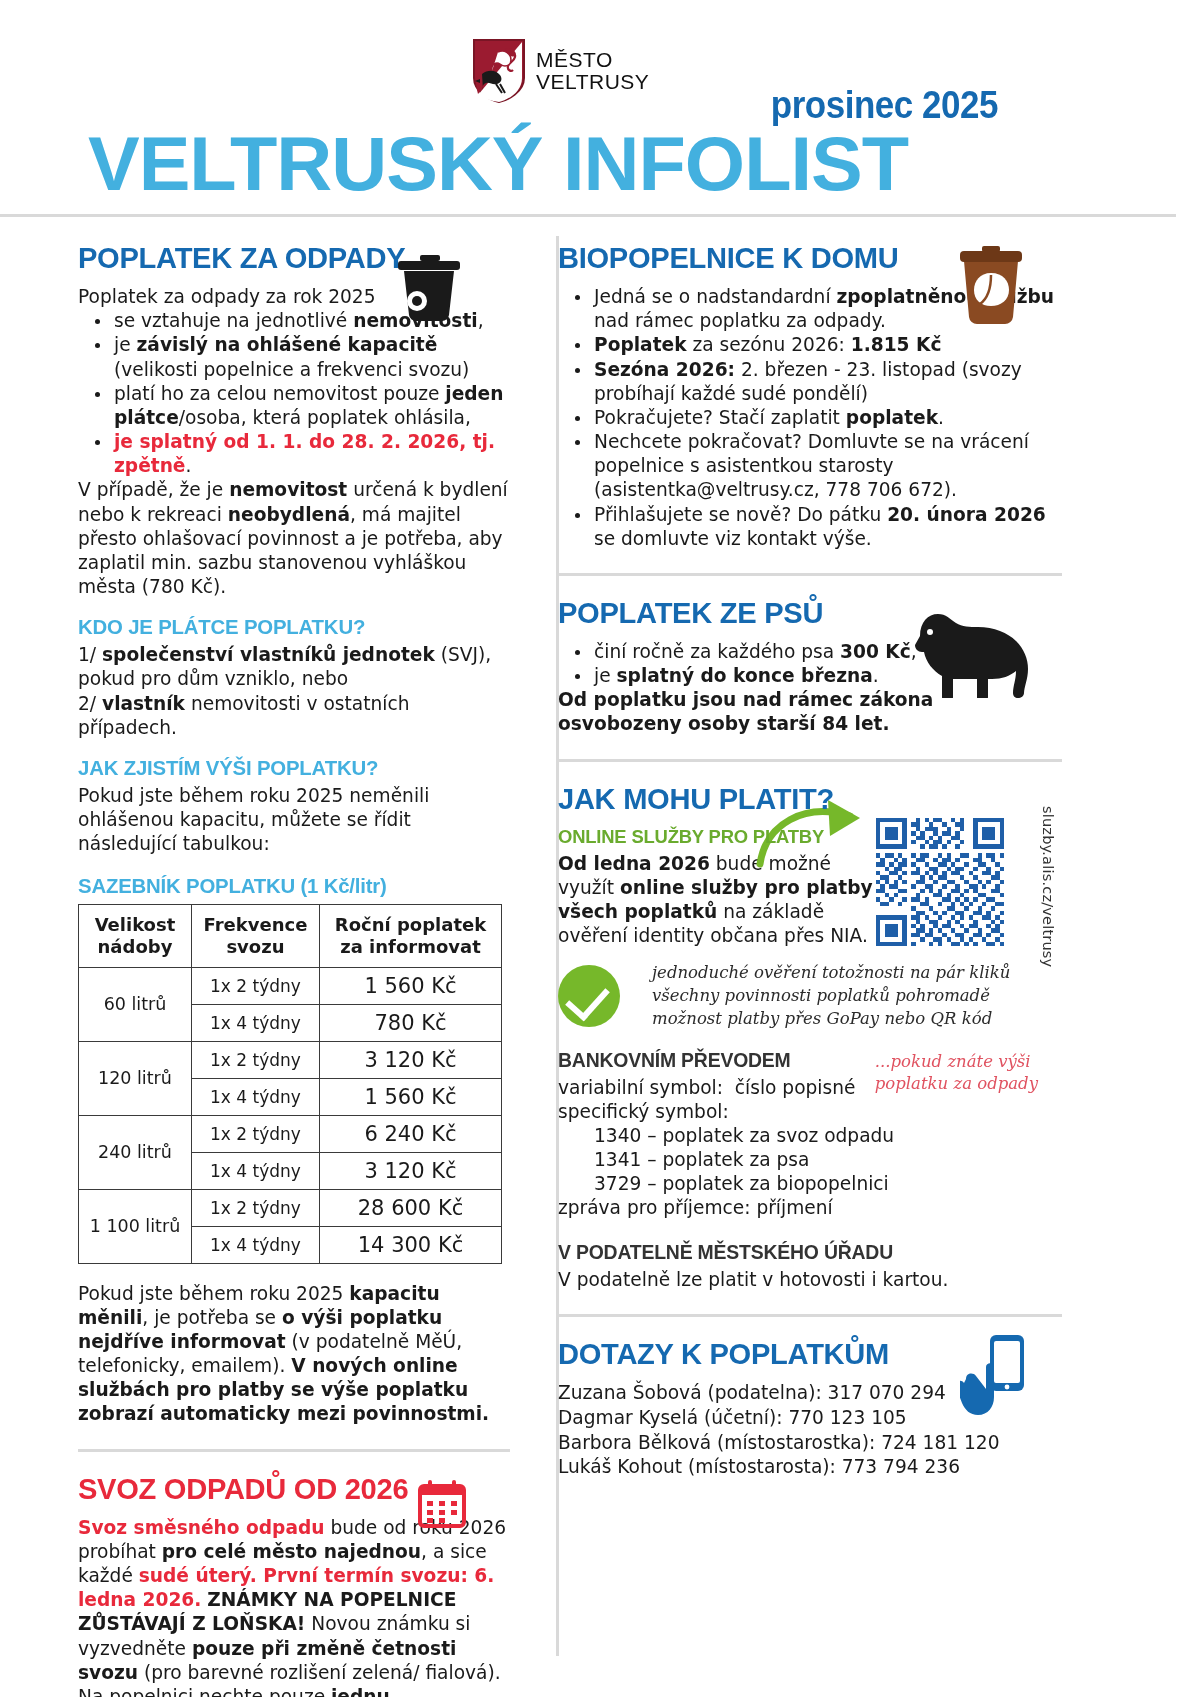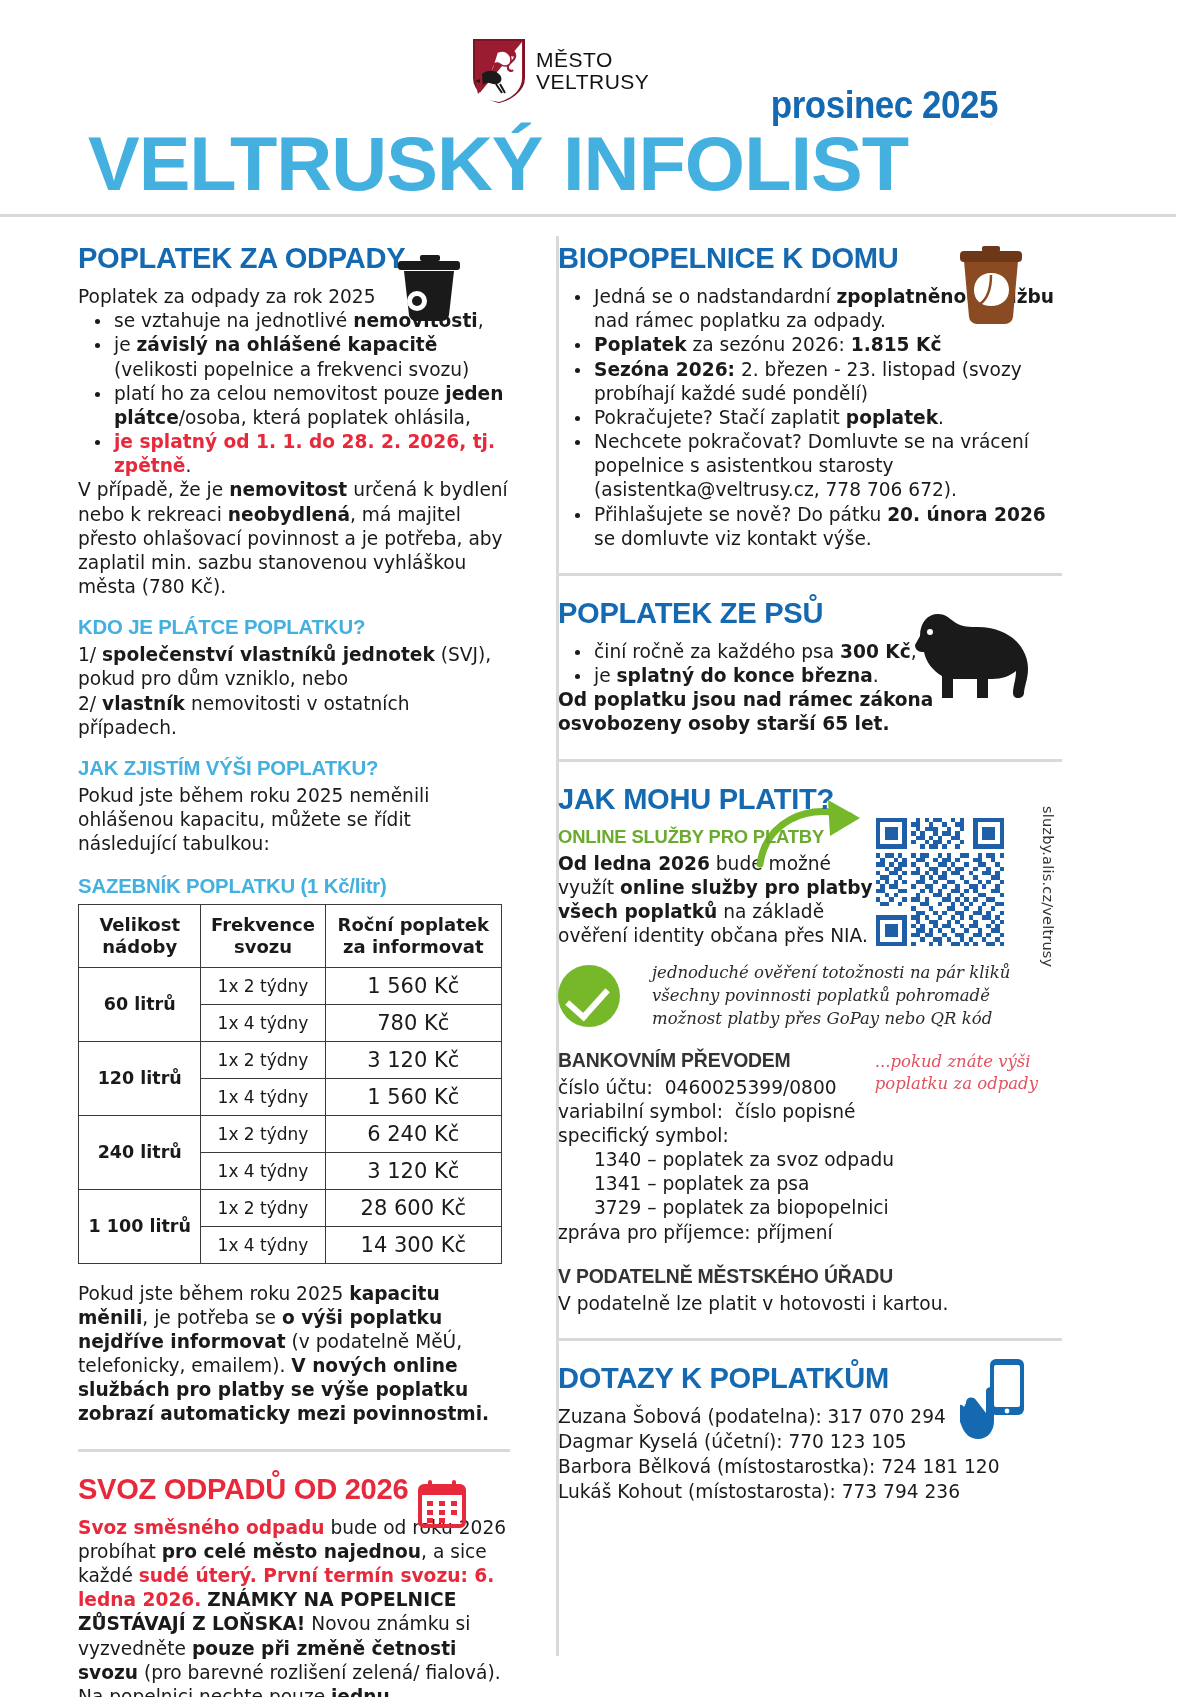--- a/index.html
+++ b/index.html
@@ -73,21 +73,21 @@
   ul { margin: 0 0 0 20px; padding-left: 14px; }
   li { margin: 0; padding-left: 2px; }
   li::marker { font-size: 16px; }
 
   .hr { height: 3px; background: #d9d9d9; margin: 22px 0 20px 0; }
 
   
   table.rates { border-collapse: collapse; width: 424px; margin-top: 6px; font-size: 17px; }
   table.rates td, table.rates th { border: 1.5px solid #3a3a3a; text-align: center; padding: 6px 4px; }
   table.rates th { font-weight: bold; font-size: 18px; line-height: 1.2; padding: 9px 4px; }
-  table.rates td.size { font-size: 17.5px; font-weight: bold; }
+  table.rates td.size { font-size: 17.5px; }
   table.rates td.freq { font-size: 17px; }
   table.rates td.amt  { font-size: 21px; }
 
   
   .icon-bin   { position: absolute; right: 42px; top: 8px; }
   .icon-biobin{ position: absolute; right: 36px; top: 4px; }
   .icon-dog   { position: absolute; right: 30px; top: 10px; }
   .icon-cal   { position: absolute; right: 42px; top: 6px; }
   .icon-phone { position: absolute; right: 28px; top: -4px; }
   .sec-wrap   { position: relative; }
@@ -299,21 +299,21 @@
       <div class="sec-wrap">
         <svg class="icon-dog" width="130" height="92" viewBox="0 0 130 92">
           <path d="M18 30 c0 -14 8 -22 18 -22 c8 0 12 5 18 9 c6 4 14 4 22 4 c16 0 30 6 38 14 c8 8 12 18 12 28 c0 10 -4 18 -4 24 c0 3 -3 5 -6 5 c-3 0 -5 -2 -5 -5 c0 -7 3 -13 3 -22 c-6 5 -14 8 -24 8 l-4 0 l0 18 c0 3 -3 5 -6 5 c-3 0 -5 -2 -5 -5 l0 -18 l-24 0 l0 18 c0 3 -2 5 -5 5 c-3 0 -6 -2 -6 -5 l0 -21 c-9 -5 -16 -14 -18 -24 l-2 0 c-4 0 -7 -3 -7 -7 z" fill="#1a1a1a"></path>
           <circle cx="28" cy="26" r="3" fill="#fff"></circle>
         </svg>
         <h2 class="sec">POPLATEK ZE PSŮ</h2>
         <ul>
           <li>činí ročně za každého psa <b>300 Kč</b>,</li>
           <li>je <b>splatný do konce března</b>.</li>
         </ul>
-        <p><b>Od poplatku jsou nad rámec zákona osvobozeny osoby starší 65 let.</b></p>
+        <p><b>Od poplatku jsou nad rámec zákona osvobozeny osoby starší 84 let.</b></p>
       </div>
 
       <div class="hr"></div>
 
       <div class="pay-row">
         <svg class="arrow-green" width="116" height="74" viewBox="0 0 116 74">
           <path d="M4 68 C10 28 48 6 94 20" stroke="#76b82a" stroke-width="7" fill="none" stroke-linecap="round"></path>
           <path d="M72 4 L104 22 L74 40 Z" fill="#76b82a"></path>
         </svg>
 
@@ -562,24 +562,20 @@
           </div>
         </div>
 
         <div class="bank-wrap" style="margin-top:18px;">
           <div class="bank-note hand-red">
             <div>...pokud znáte výši</div>
             <div>poplatku za odpady</div>
           </div>
           <h3 class="sub dark" style="margin-top:0;">BANKOVNÍM PŘEVODEM</h3>
           <p class="mono-line">
-            <span>číslo účtu:</span>&nbsp;
-            <span>0460025399/0800</span>
-          </p>
-          <p class="mono-line">
             <span>variabilní symbol:</span>&nbsp;
             <span>číslo popisné</span>
           </p>
           <p class="mono-line">specifický symbol:</p>
           <p class="mono-line indent">1340 – poplatek za svoz odpadu</p>
           <p class="mono-line indent">1341 – poplatek za psa</p>
           <p class="mono-line indent">3729 – poplatek za biopopelnici</p>
           <p class="mono-line">zpráva pro příjemce: příjmení</p>
         </div>
 

